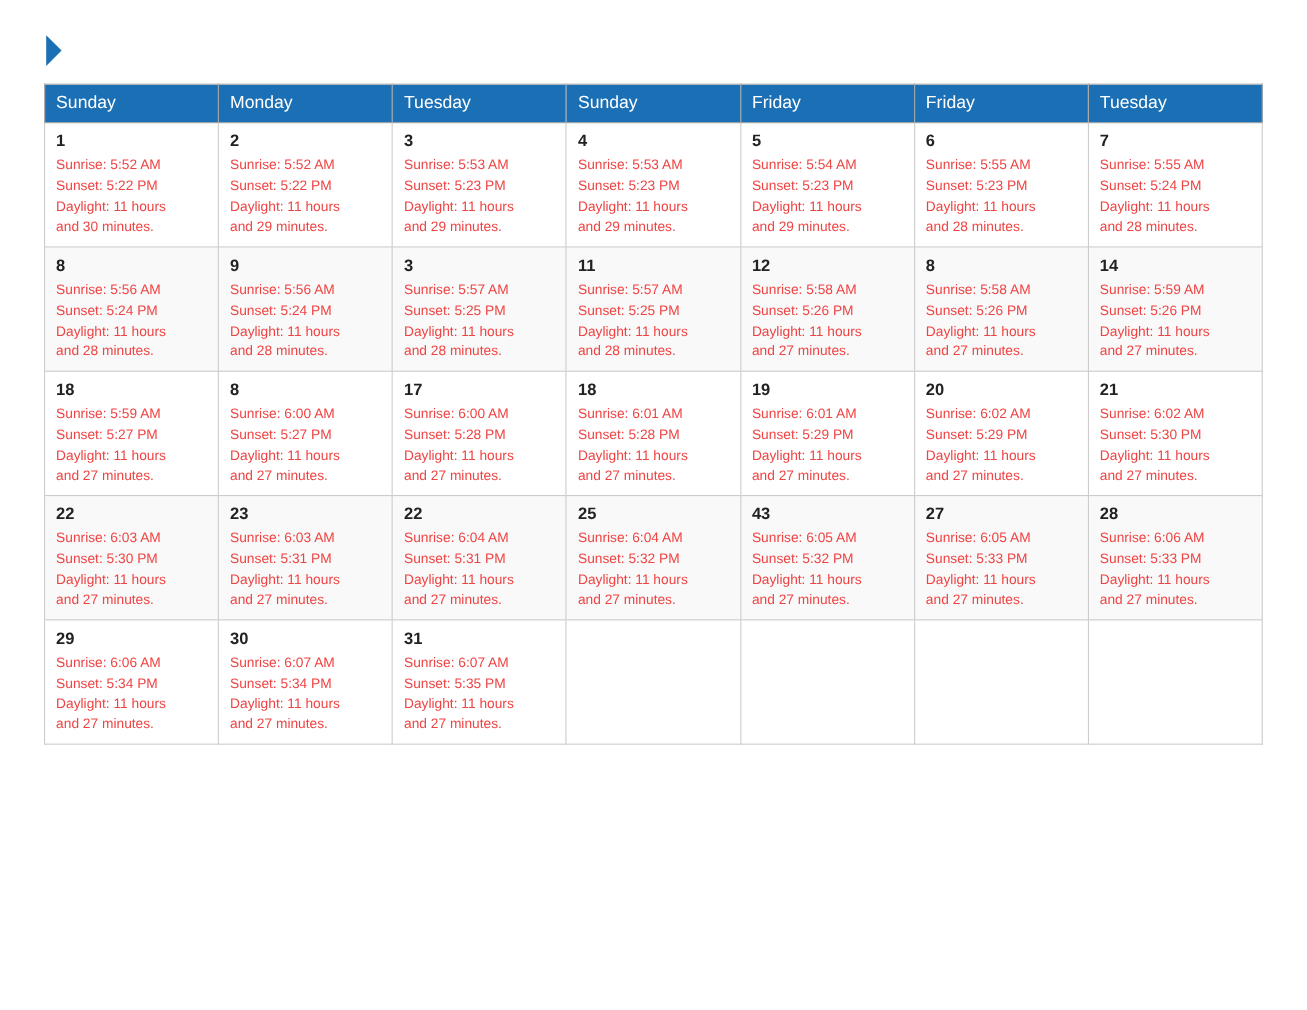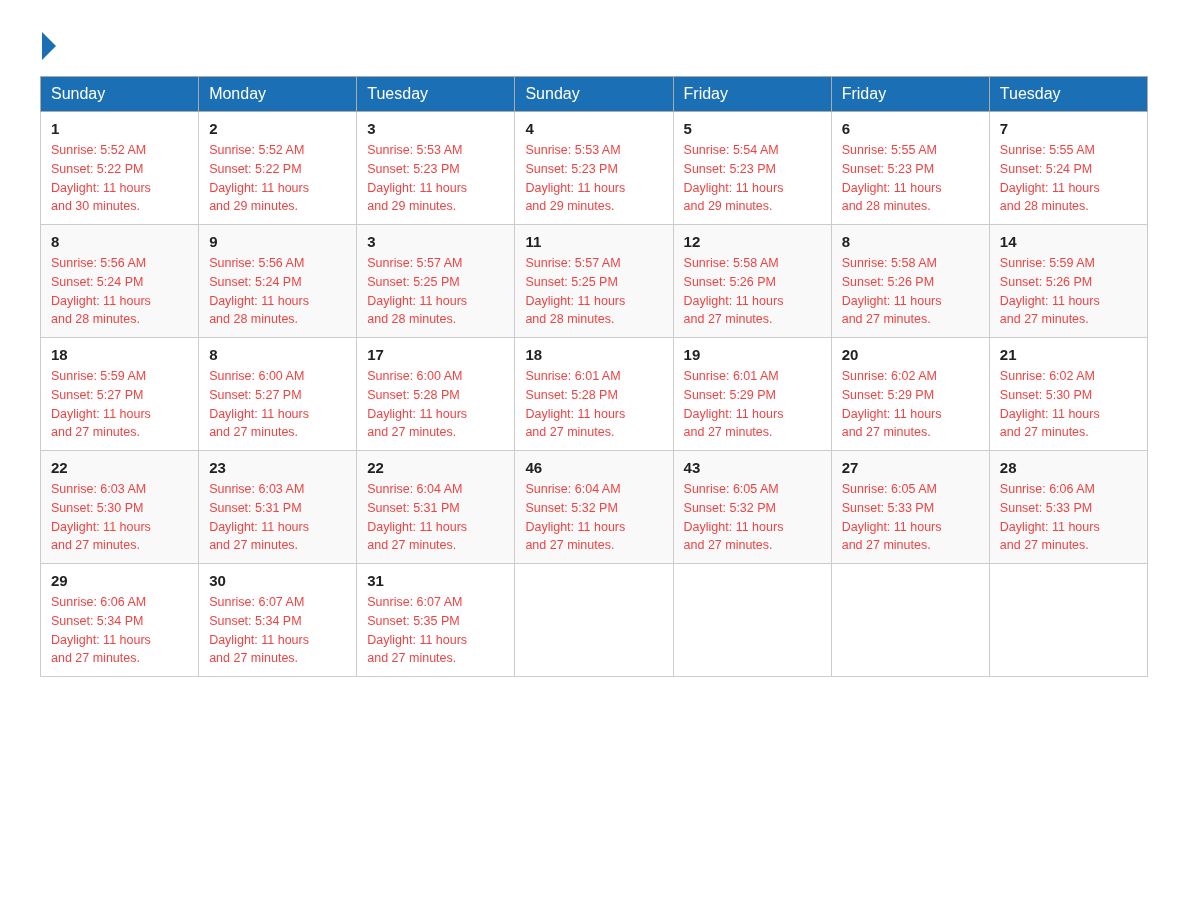--- a/index.html
+++ b/index.html
@@ -233,21 +233,21 @@
         </td>
         <td>
           <span class="day-number">23</span>
           <div class="day-info">Sunrise: 6:03 AM<br>Sunset: 5:31 PM<br>Daylight: 11 hours<br>and 27 minutes.</div>
         </td>
         <td>
           <span class="day-number">22</span>
           <div class="day-info">Sunrise: 6:04 AM<br>Sunset: 5:31 PM<br>Daylight: 11 hours<br>and 27 minutes.</div>
         </td>
         <td>
-          <span class="day-number">46</span>
+          <span class="day-number">25</span>
           <div class="day-info">Sunrise: 6:04 AM<br>Sunset: 5:32 PM<br>Daylight: 11 hours<br>and 27 minutes.</div>
         </td>
         <td>
           <span class="day-number">43</span>
           <div class="day-info">Sunrise: 6:05 AM<br>Sunset: 5:32 PM<br>Daylight: 11 hours<br>and 27 minutes.</div>
         </td>
         <td>
           <span class="day-number">27</span>
           <div class="day-info">Sunrise: 6:05 AM<br>Sunset: 5:33 PM<br>Daylight: 11 hours<br>and 27 minutes.</div>
         </td>

